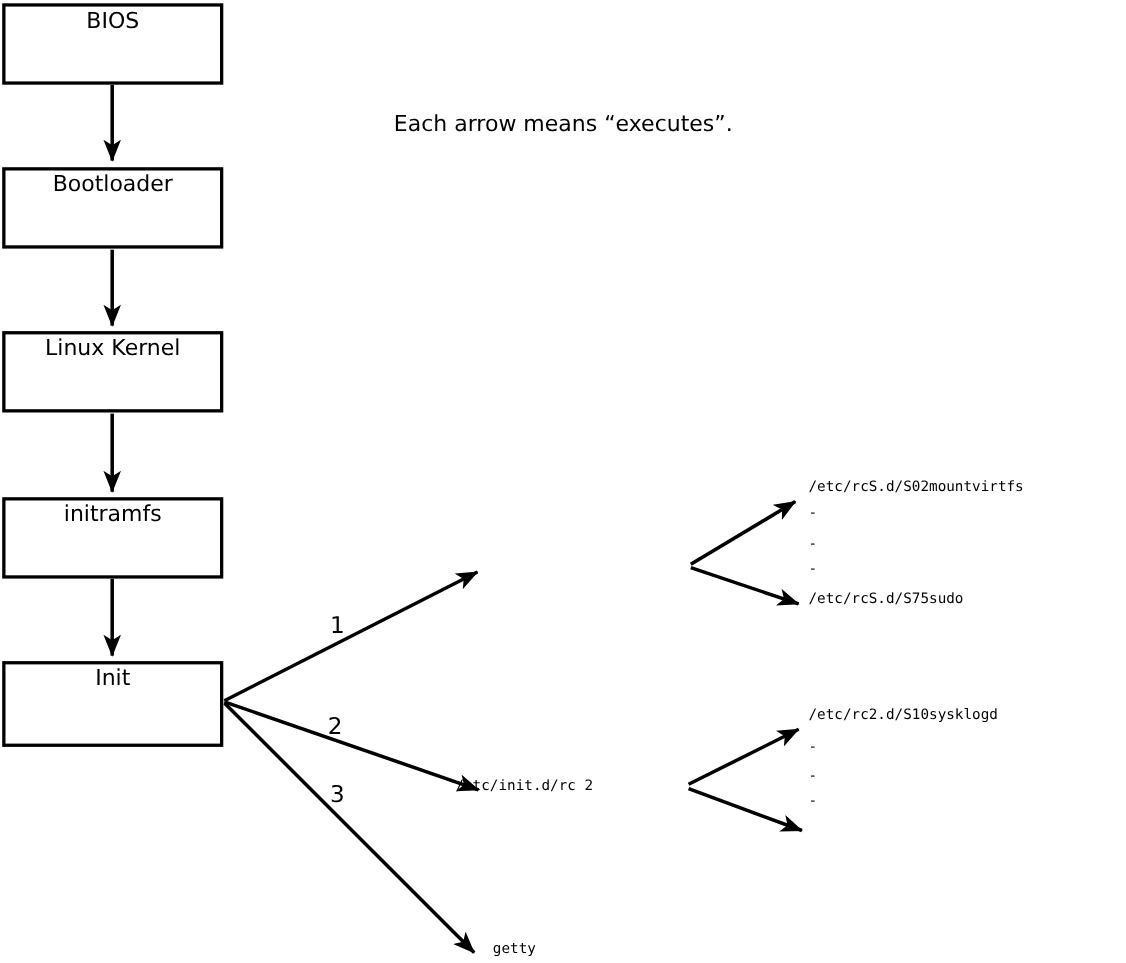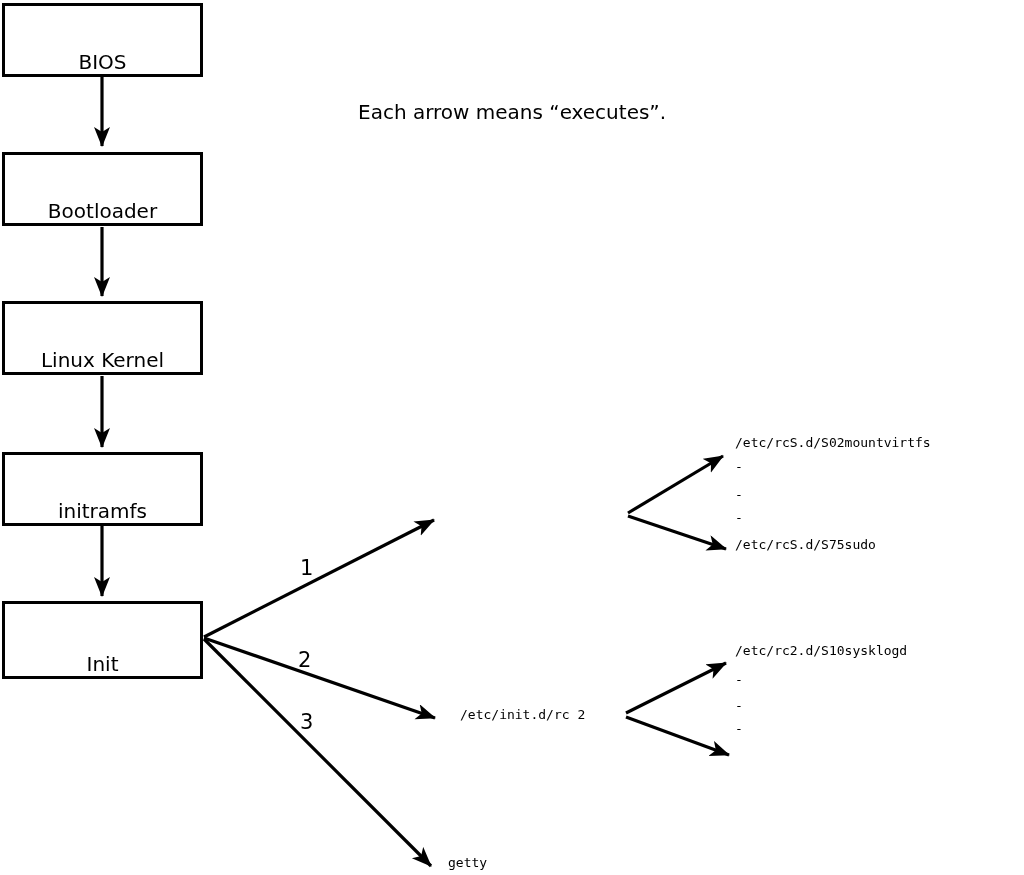--- a/index.html
+++ b/index.html
@@ -25,21 +25,21 @@
   }
   .box {
     position: absolute;
     left: 2px;
     width: 201px;
     height: 74px;
     box-sizing: border-box;
     border: 3px solid #000000;
     background: #ffffff;
     display: flex;
-    align-items: flex-end;
+    align-items: flex-start;
     justify-content: center;
     font-size: 20px;
     line-height: 24px;
     white-space: nowrap;
   }
   .caption {
     position: absolute;
     left: 358px;
     top: 100px;
     font-size: 20px;
@@ -110,21 +110,21 @@
   <div class="num" style="left:300px;top:556px">1</div>
   <div class="num" style="left:298px;top:648px">2</div>
   <div class="num" style="left:300px;top:710px">3</div>
 
   <div class="mono" style="left:735px;top:432px">/etc/rcS.d/S02mountvirtfs</div>
   <div class="mono" style="left:735px;top:456px">-</div>
   <div class="mono" style="left:735px;top:484px">-</div>
   <div class="mono" style="left:735px;top:507px">-</div>
   <div class="mono" style="left:735px;top:534px">/etc/rcS.d/S75sudo</div>
 
-  <div class="mono" style="left:460px;top:704px">/etc/init.d/rc 2</div>
+  <div class="mono" style="left:414px;top:704px">/etc/init.d/rc 2</div>
   <div class="mono" style="left:735px;top:640px">/etc/rc2.d/S10sysklogd</div>
   <div class="mono" style="left:735px;top:669px">-</div>
   <div class="mono" style="left:735px;top:695px">-</div>
   <div class="mono" style="left:735px;top:718px">-</div>
 
   <div class="mono" style="left:448px;top:852px">getty</div>
 
 </div>
 
 </body></html>

